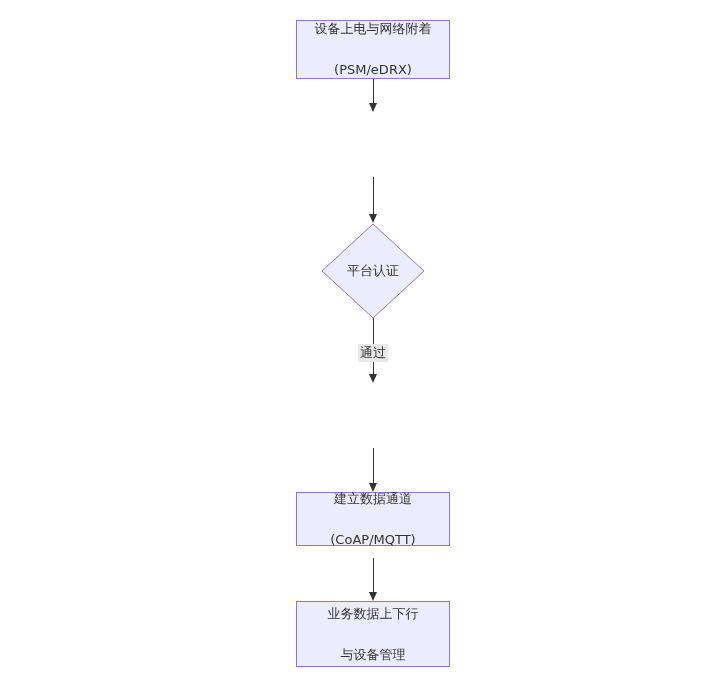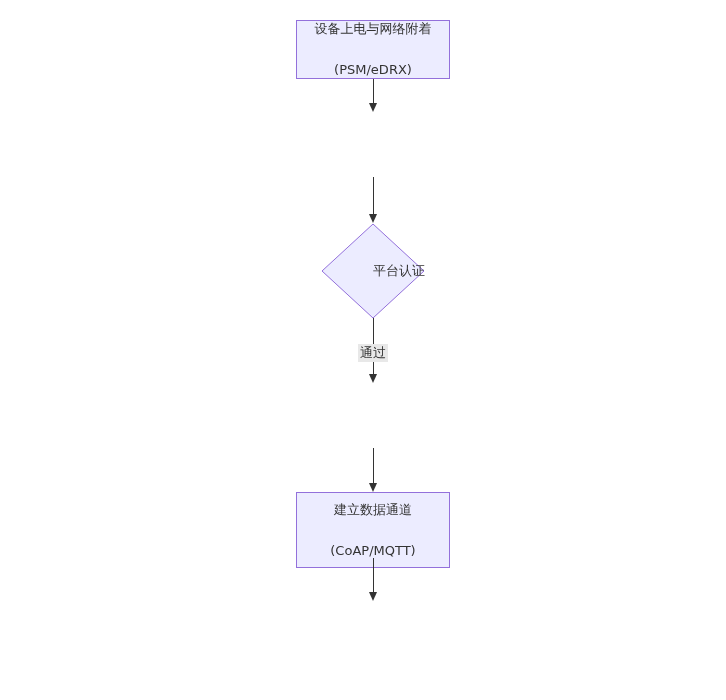--- a/index.html
+++ b/index.html
@@ -14,21 +14,21 @@
     font-size:13px;line-height:20px;text-align:center;gap:21px;
   }
   .rect{
     width:154px;background:var(--fill,#ECECFF);
     border:1px solid var(--stroke,#9370DB);
     display:flex;flex-direction:column;align-items:center;justify-content:center;
   }
   .rect span{display:block;white-space:nowrap}
   .diamond{
     width:104px;height:96px;
-    display:flex;align-items:center;justify-content:flex-end;
+    display:flex;align-items:center;justify-content:center;
   }
   .diamond svg{position:absolute;left:0;top:0;width:104px;height:96px}
   .diamond .dlabel{position:relative;white-space:nowrap}
   .edge{
     position:absolute;left:373px;transform:translateX(-50%);
     display:flex;flex-direction:column;align-items:center;
   }
   .edge .line{width:1px;flex:1;background:var(--line,#333333)}
   .edge .head{
     width:0;height:0;
@@ -75,24 +75,28 @@
     <div class="head"></div>
     <div class="edge-label" style="top:26px">通过</div>
   </div>
 
 
   <div class="edge" style="top:448px;height:44px">
     <div class="line"></div>
     <div class="head"></div>
   </div>
 
-  <div class="node rect" style="top:492px;height:76px">
+  <div class="node rect" style="top:492px;height:54px">
     <span>建立数据通道</span>
     <span>(CoAP/MQTT)</span>
   </div>
 
   <div class="edge" style="top:558px;height:43px">
     <div class="line"></div>
     <div class="head"></div>
   </div>
 
+  <div class="node rect" style="top:601px;height:66px">
+    <span>业务数据上下行</span>
+    <span>与设备管理</span>
+  </div>
 
 </div>
 
 </body></html>

